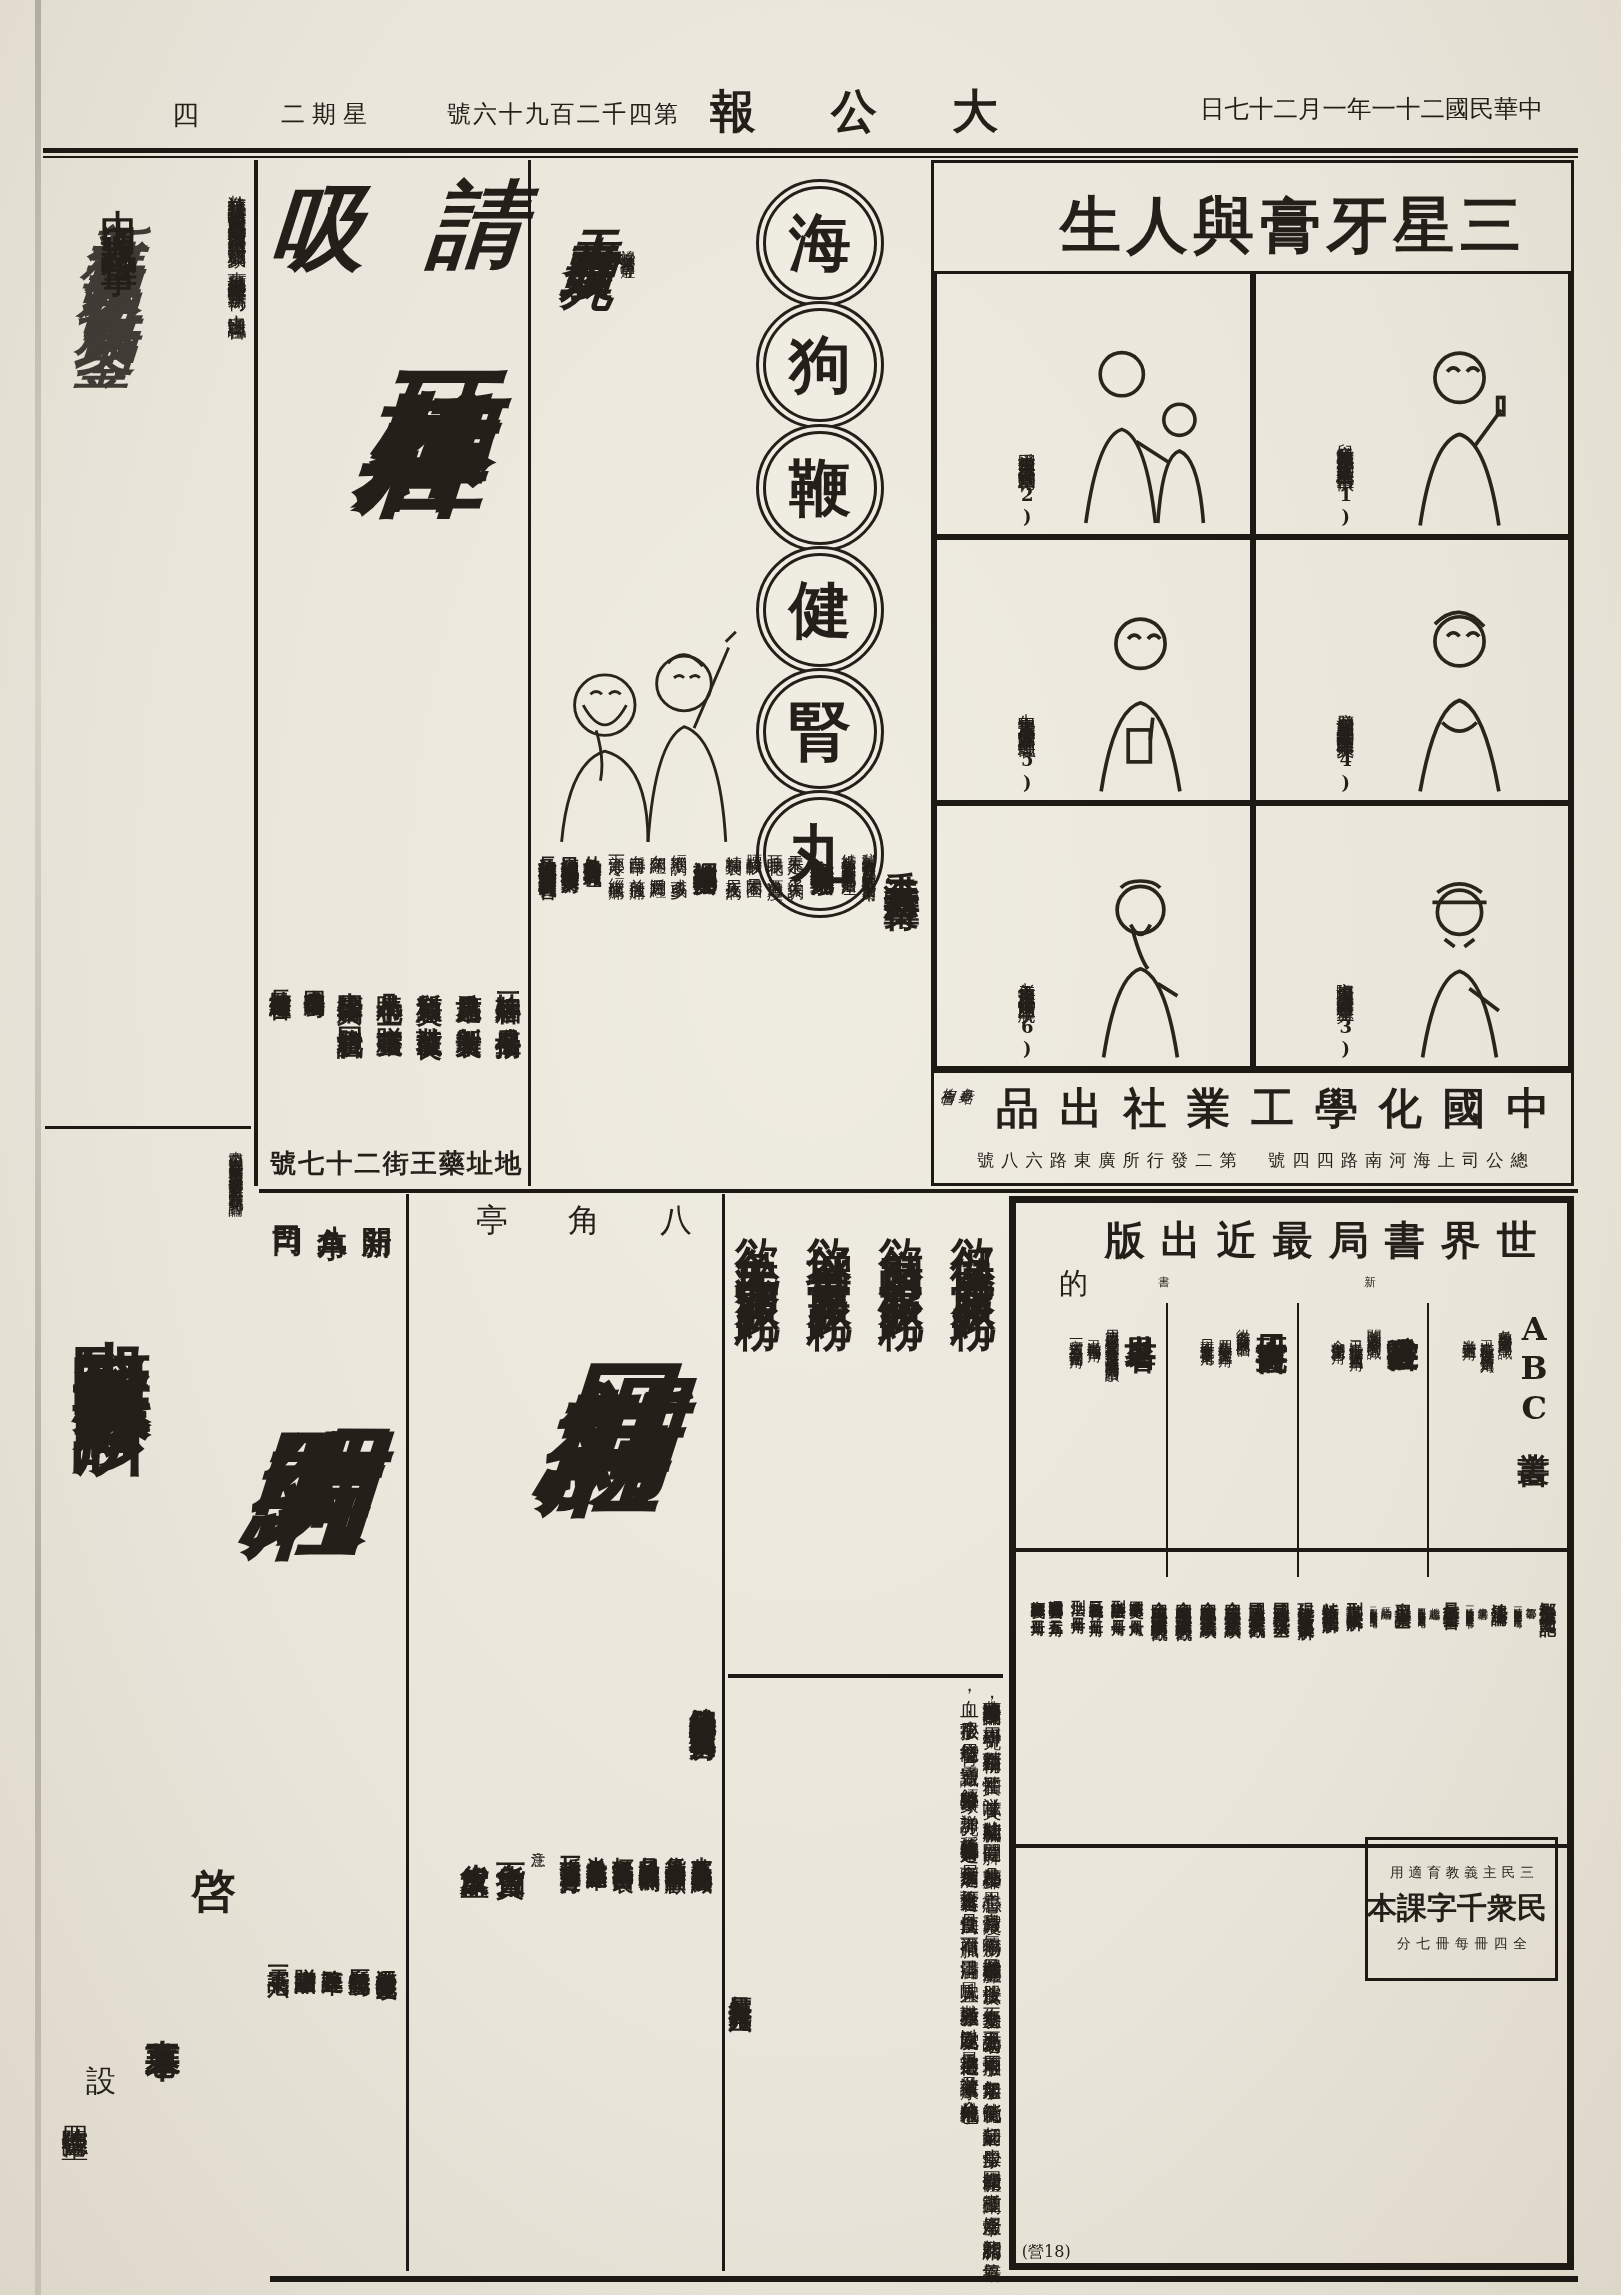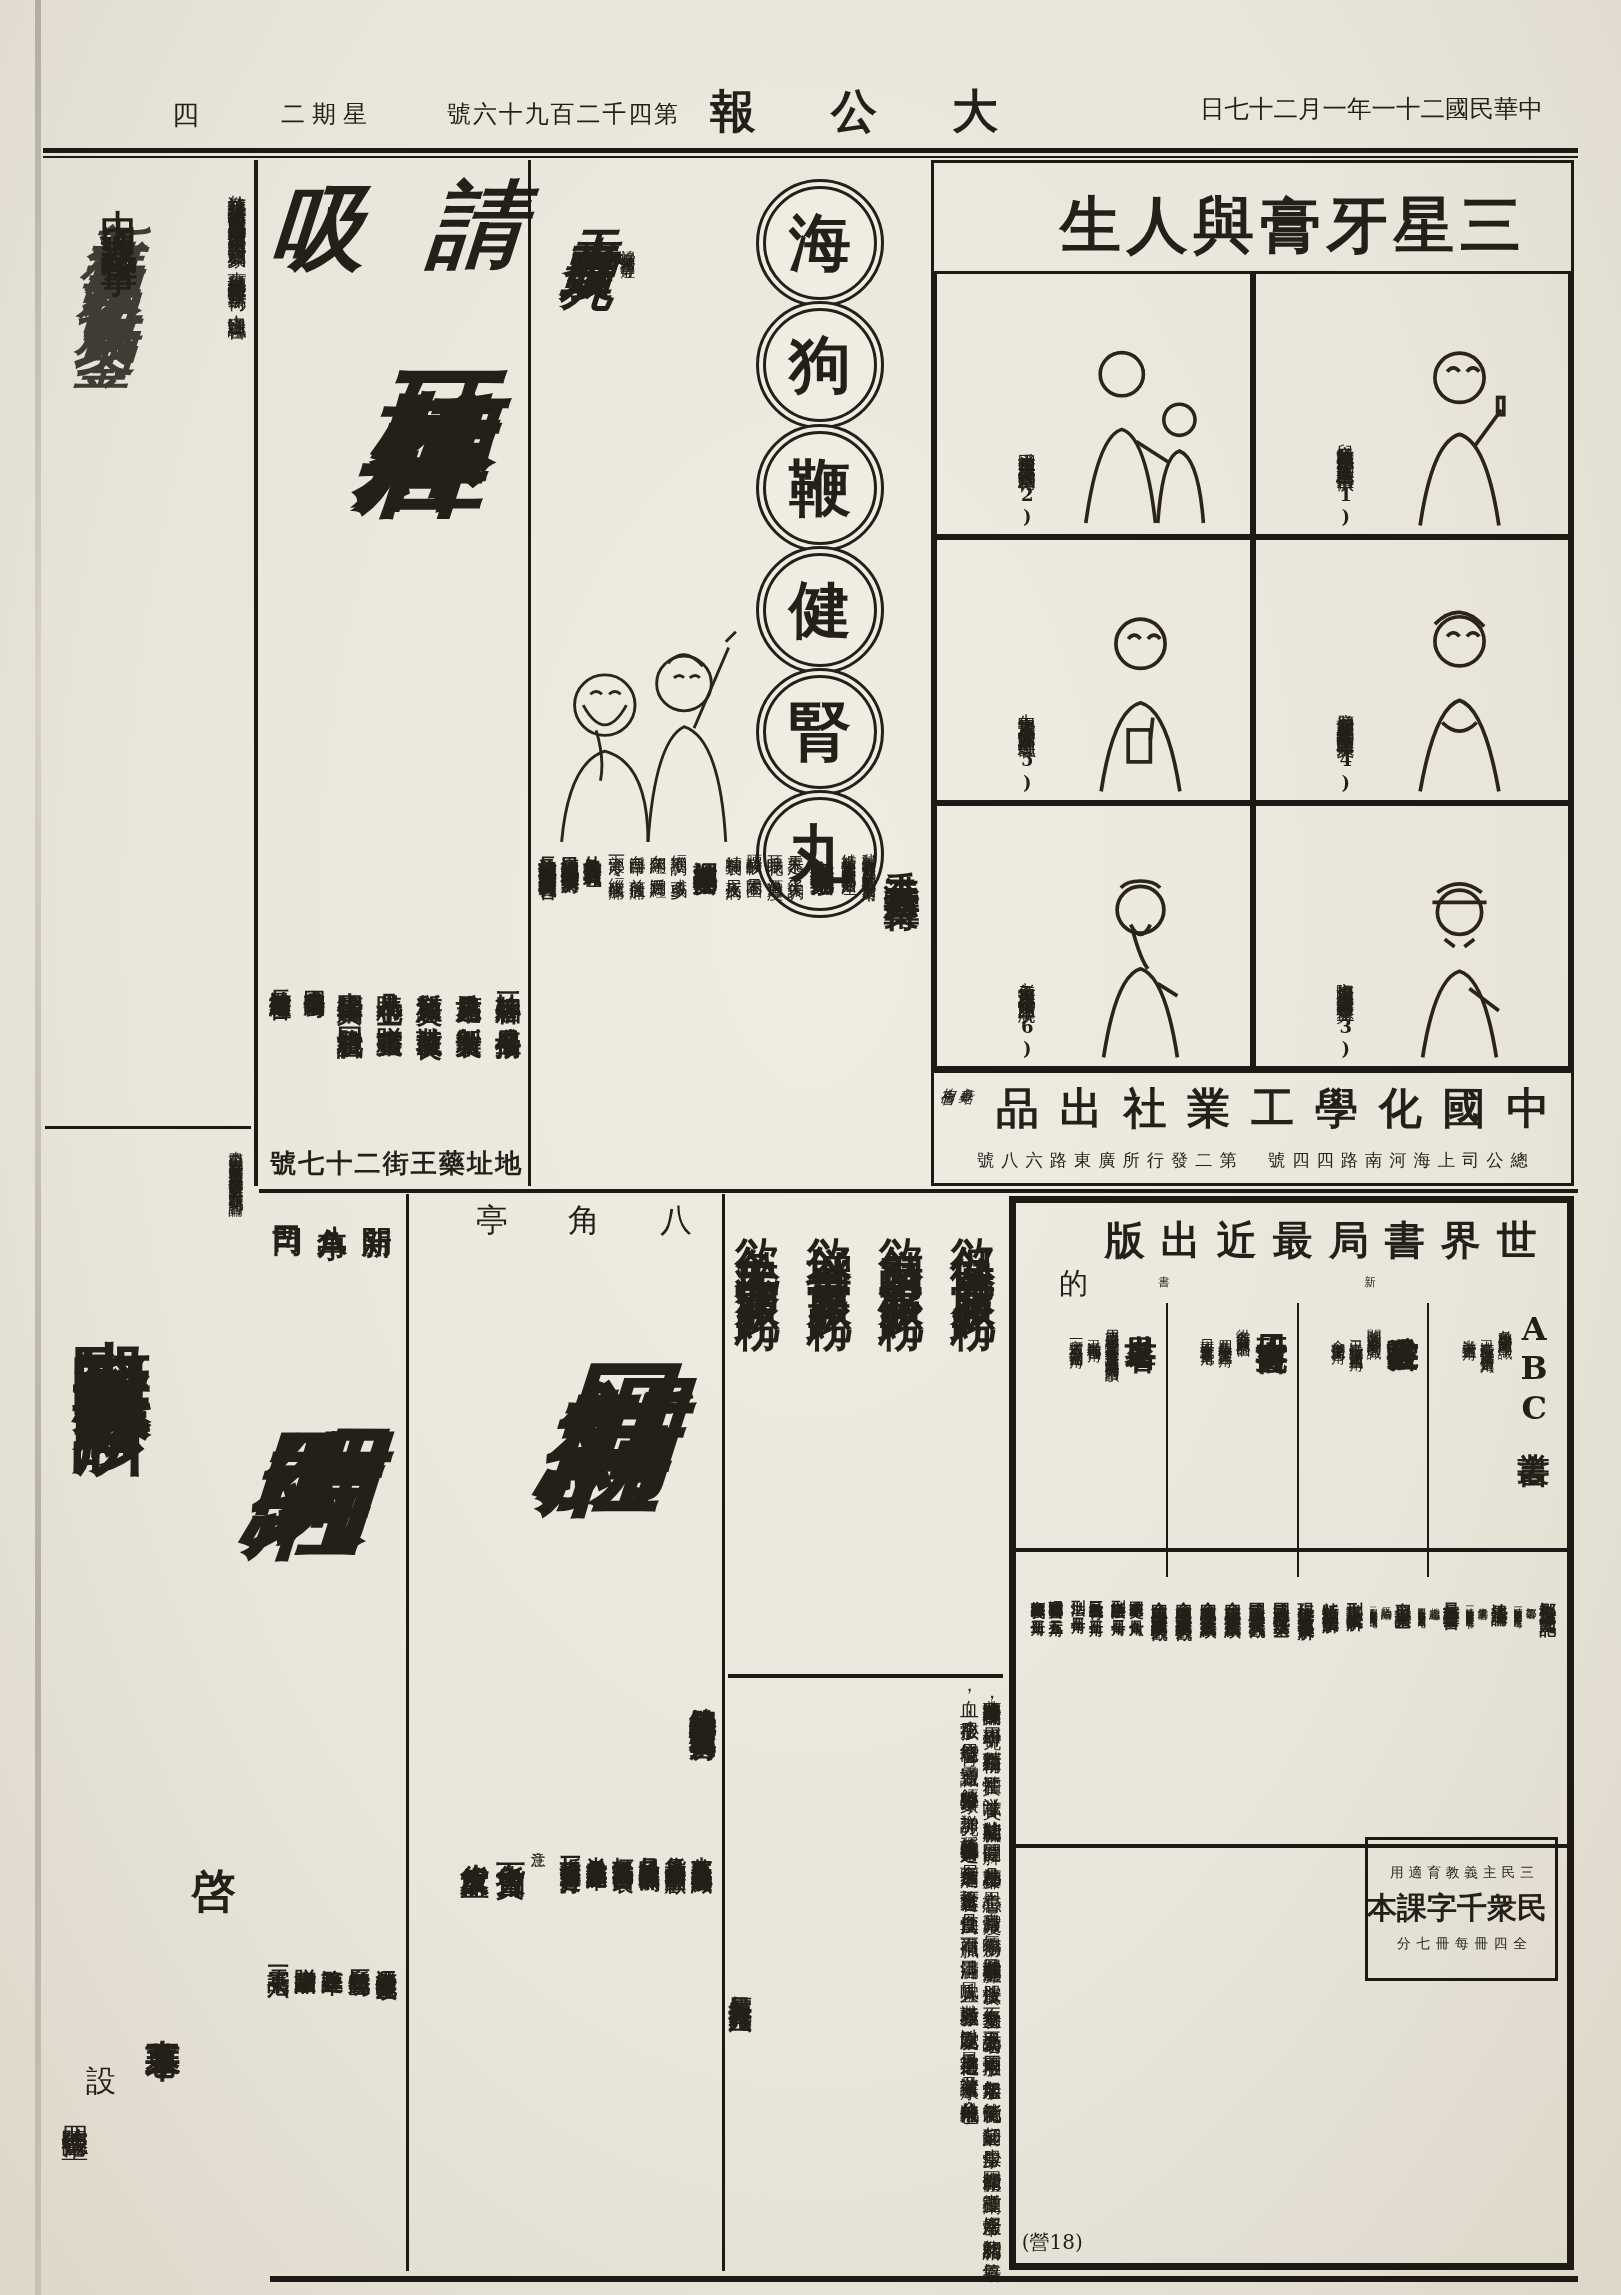--- a/index.html
+++ b/index.html
@@ -537,19 +537,19 @@
             <span class="t v">全國小學國語文成績大觀</span>
           </div>
         <div class="pair v pre b">中國革命史　一冊六角
 刑事訴訟法　一冊二角</div>
         <div class="pair v pre b">三民主義教育　一冊三角
 刑法　一冊二角</div>
         <div class="pair v pre b">還環閱賣岳傳　一元五角
 商標法釋義　一冊三角</div>
       </div>
     </div>
-    <div class="abs" style="left:5.8px;bottom:7px;font-size:20px;">(營18)</div>
+    <div class="abs" style="left:5.8px;bottom:0;font-size:16px;">(營18)</div>
   </div>
 
   <div class="rule" style="left:270px;top:2276px;width:1308px;height:5.8px;"></div>
 
 </div>
 
 
 </body></html>

